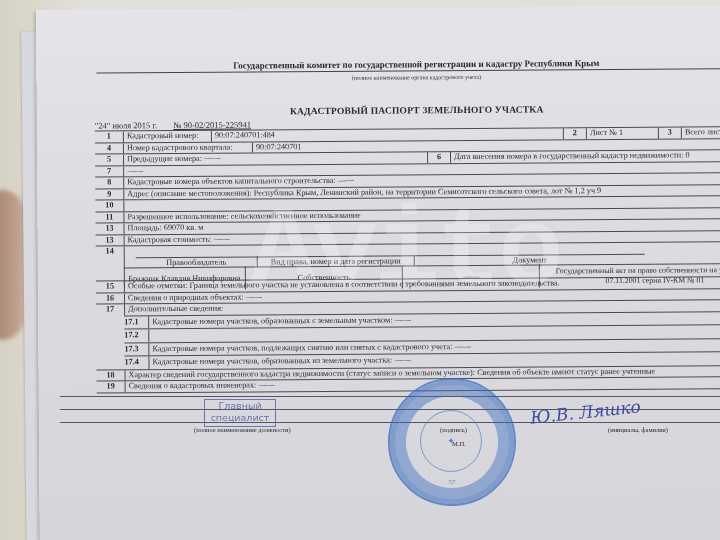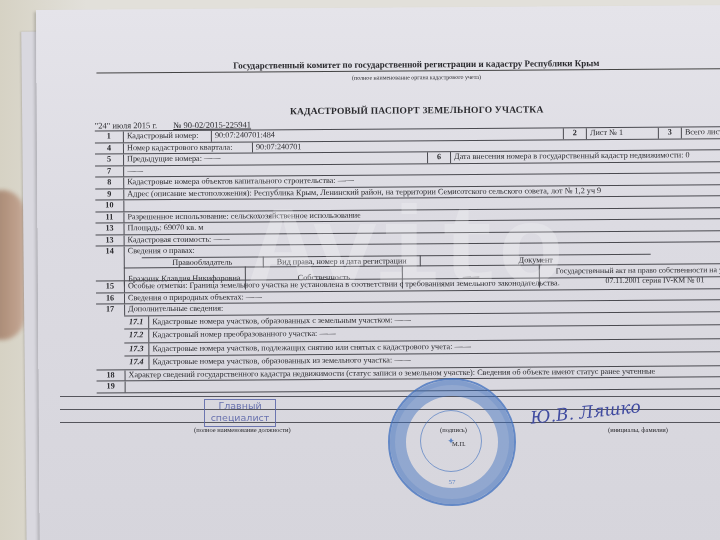--- a/index.html
+++ b/index.html
@@ -38,21 +38,21 @@
   .grid { position:absolute; left:58px; top:121px; width:680px; font-size:8.2px; }
   .row { position:relative; height:10.5px; border-top:1px solid #4a4a50; display:flex; }
   .row:last-child { border-bottom:1px solid #4a4a50; }
   .n { width:28px; text-align:center; font-weight:bold; border-right:1px solid #4a4a50; flex:none; line-height:10.5px; }
   .c { padding-left:3px; line-height:10.5px; white-space:nowrap; overflow:hidden; }
   .cell { border-right:1px solid #4a4a50; line-height:10.5px; padding-left:3px; white-space:nowrap; overflow:hidden; flex:none; }
   .sub { display:flex; position:absolute; left:28px; right:0; }
   .sub .h { border-top:1px solid #4a4a50; border-right:1px solid #4a4a50; text-align:center; line-height:10px; flex:none; }
   .sub2 .h { line-height:10px; height:22px; display:flex; align-items:center; justify-content:center; text-align:center; }
   .subrow { display:flex; height:12.5px; border-top:1px solid #4a4a50; margin-left:28px; }
-  .subrow .sn { width:24px; border-right:1px solid #4a4a50; text-align:center; font-weight:bold; line-height:12.5px; flex:none;font-style:italic; }
+  .subrow .sn { width:24px; border-right:1px solid #4a4a50; font-weight:bold; line-height:12.5px; flex:none; }
   .subrow .sc { padding-left:3px; line-height:12.5px; white-space:nowrap; }
 
   .stamp-pos {
     position:absolute; left:204px; top:399px; width:70px; height:26px;
     border:1.2px solid #5a65a8; color:#5560a6; font-family:"DejaVu Sans",sans-serif;
     font-size:9.5px; text-align:center; line-height:12px; opacity:.85;
   }
   .sig-lines { position:absolute; left:60px; top:396px; width:660px; }
   .sig-lines .l { border-top:1px solid #55555c; height:12px; }
   .cap-pos { position:absolute; left:194px; top:426px; font-size:6.5px; }
@@ -133,23 +133,22 @@
     <div class="row">
       <div class="n">13</div>
       <div class="c">Площадь: 69070 кв. м</div>
     </div>
     <div class="row">
       <div class="n">13</div>
       <div class="c">Кадастровая стоимость: ——</div>
     </div>
     <div class="row" style="height:34px">
       <div class="n" style="height:40px">14</div>
-      <div class="c">Сведения о правах:</div>
       <div class="sub" style="top:10.5px">
-        <div class="h" style="width:121px;margin-left:18px">Правообладатель</div>
+        <div class="h" style="width:121px;margin-left:12px">Правообладатель</div>
         <div class="h" style="width:156px">Вид права, номер и дата регистрации</div>
         <div class="h" style="width:230px;border-right:none">Документ</div>
       </div>
       <div class="sub sub2" style="top:21px">
         <div class="h" style="width:121px;white-space:normal">Бражник Клавдия Никифоровна</div>
         <div class="h" style="width:156px">Собственность</div>
         <div class="h" style="width:136px">——</div>
         <div class="h" style="width:230px;border-right:none;white-space:normal;font-size:7.8px">Государственный акт на право собственности на участок от 07.11.2001 серия IV-КМ № 01</div>
       </div>
     </div>
@@ -165,37 +164,37 @@
       <div style="display:flex;height:10.5px">
         <div class="n">17</div>
         <div class="c">Дополнительные сведения:</div>
       </div>
       <div class="subrow">
         <div class="sn">17.1</div>
         <div class="sc">Кадастровые номера участков, образованных с земельным участком: ——</div>
       </div>
       <div class="subrow">
         <div class="sn">17.2</div>
-        <div class="sc">Кадастровый номер преобразованного участка: ——</div>
       </div>
       <div class="subrow">
         <div class="sn">17.3</div>
         <div class="sc">Кадастровые номера участков, подлежащих снятию или снятых с кадастрового учета: ——</div>
       </div>
       <div class="subrow">
         <div class="sn">17.4</div>
         <div class="sc">Кадастровые номера участков, образованных из земельного участка: ——</div>
       </div>
     </div>
     <div class="row">
       <div class="n">18</div>
       <div class="c">Характер сведений государственного кадастра недвижимости (статус записи о земельном участке): Сведения об объекте имеют статус ранее учтенные</div>
     </div>
     <div class="row">
       <div class="n">19</div>
+      <div class="c">Сведения о кадастровых инженерах: ——</div>
     </div>
   </div>
 </div>
 
 <div class="sig-lines">
   <div class="l"></div>
     <div class="l"></div>
     <div class="l"></div>
 </div>
 <div class="stamp-pos">Главный специалист</div>

